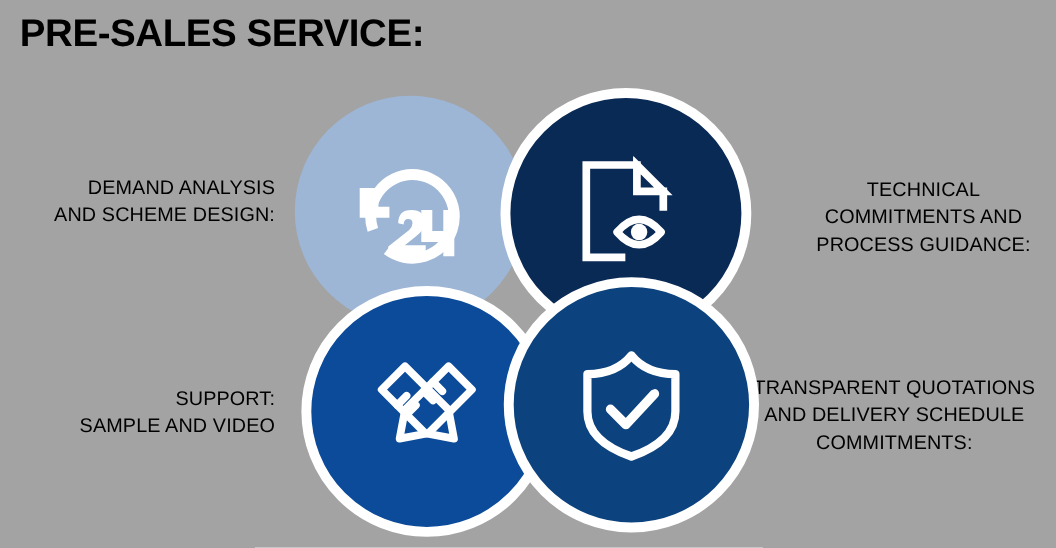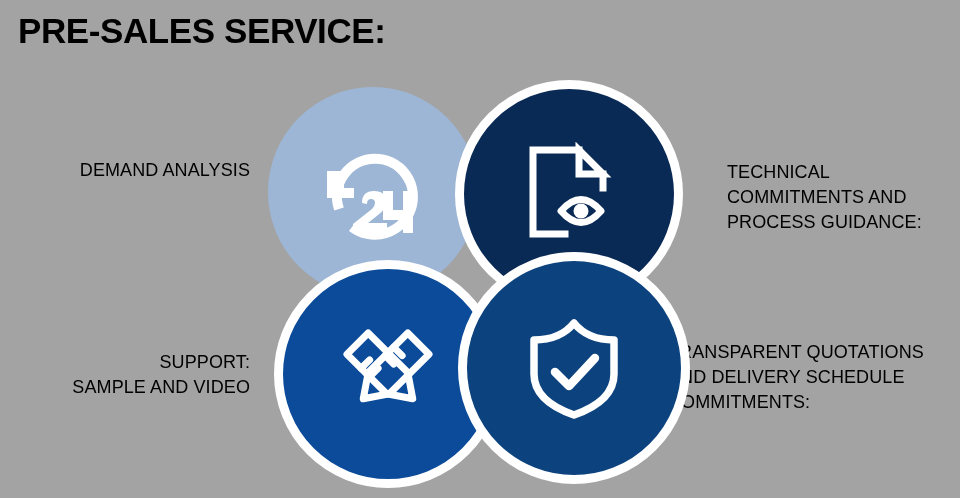--- a/index.html
+++ b/index.html
@@ -83,21 +83,21 @@
   
   .label {
     position: absolute;
     color: #000000;
     font-size: 18px;
     font-weight: normal;
     line-height: 25px;
     letter-spacing: 0.1px;
   }
   .label-left  { text-align: right; }
-  .label-right { text-align: left; }
+  .label-right { text-align: center; }
 
   .label-demand      { left: 10px;  top: 158px; width: 240px; }
   .label-sample      { left: 10px;  top: 350px; width: 240px; }
   .label-technical   { left: 727px; top: 160px; width: 225px; }
   .label-transparent { left: 668px; top: 340px; width: 290px; }
 
   .label .ln { display: block; white-space: nowrap; }
 </style>
 </head>
 <body>
@@ -173,20 +173,21 @@
           <path d="M 50 7 C 62 22 78 24 90 24 L 90 58 C 90 80 70 92 50 99 C 30 92 10 80 10 58 L 10 24 C 22 24 38 22 50 7 Z" fill="none" stroke="#ffffff" stroke-width="7.5" stroke-linejoin="round"></path>
           <path d="M 31 56 L 45 70 L 71 42" fill="none" stroke="#ffffff" stroke-width="8.5" stroke-linecap="round" stroke-linejoin="round"></path>
         </svg>
       </div>
     </div>
 
   </div>
 
   <div class="label label-left label-demand">
     <span class="ln">DEMAND ANALYSIS</span>
+    <span class="ln">AND SCHEME DESIGN:</span>
   </div>
 
   <div class="label label-left label-sample">
     <span class="ln">SUPPORT:</span>
     <span class="ln">SAMPLE AND VIDEO</span>
   </div>
 
   <div class="label label-right label-technical">
     <span class="ln">TECHNICAL</span>
     <span class="ln">COMMITMENTS AND</span>

